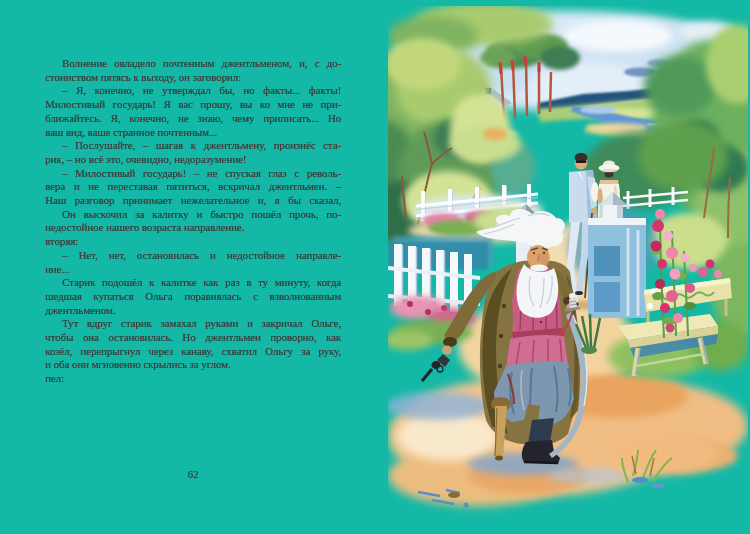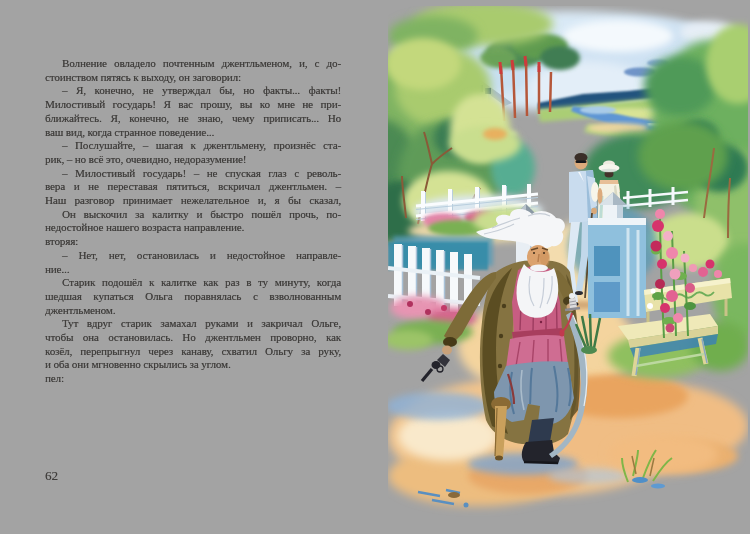--- a/index.html
+++ b/index.html
@@ -1,50 +1,50 @@
 <!DOCTYPE html>
 <html><head>
 <meta charset="utf-8">
 <style>
   html,body{margin:0;padding:0}
   body{width:750px;height:534px;background:#ffffff;position:relative;overflow:hidden;
        font-family:"Liberation Serif","DejaVu Serif",serif;}
-  .spread{position:absolute;inset:0;background:#a3a3a3;}
+  .spread{position:absolute;inset:0;background:#14b8a6;}
   .text-col{position:absolute;left:45px;top:57px;width:296px;}
   .text-line{font-size:11px;line-height:13.7px;color:#3e3c3a;
              text-align:justify;text-align-last:justify;
              text-shadow:0.3px 0 0.2px rgba(62,60,58,.65);
              letter-spacing:-0.1px;white-space:normal;}
   .text-line.end{text-align-last:left;}
   .text-line.indent{text-indent:17px;}
   .verse{position:absolute;left:45px;top:409px;width:296px;padding-left:62px;box-sizing:border-box;}
   .verse-line{font-size:11px;line-height:13.6px;color:#3e3c3a;text-align:left;
               text-shadow:0.3px 0 0.2px rgba(62,60,58,.65);}
-  .page-number{position:absolute;left:45px;top:468px;width:296px;text-align:left;
-               font-size:13px;color:#3e3c3a;text-shadow:0.3px 0 0.2px rgba(62,60,58,.6);}
+  .page-number{position:absolute;left:45px;top:468px;width:296px;text-align:center;
+               font-size:11px;color:#3e3c3a;text-shadow:0.3px 0 0.2px rgba(62,60,58,.6);}
   .illo{position:absolute;left:388px;top:6px;width:360px;height:520px;}
 </style>
 </head>
 <body>
 
 <div class="spread">
 
   <div class="text-col">
 
       <div class="text-line indent">Волнение овладело почтенным джентльменом, и, с до-</div>
 
       <div class="text-line end">стоинством пятясь к выходу, он заговорил:</div>
 
       <div class="text-line indent">– Я, конечно, не утверждал бы, но факты... факты!</div>
 
       <div class="text-line">Милостивый государь! Я вас прошу, вы ко мне не при-</div>
 
       <div class="text-line">ближайтесь. Я, конечно, не знаю, чему приписать... Но</div>
 
-      <div class="text-line end">ваш вид, когда странное поведение...</div>
+      <div class="text-line end">ваш вид, ваше странное почтенным...</div>
 
       <div class="text-line indent">– Послушайте, – шагая к джентльмену, произнёс ста-</div>
 
       <div class="text-line end">рик, – но всё это, очевидно, недоразумение!</div>
 
       <div class="text-line indent">– Милостивый государь! – не спуская глаз с револь-</div>
 
       <div class="text-line">вера и не переставая пятиться, вскричал джентльмен. –</div>
 
       <div class="text-line">Наш разговор принимает нежелательное и, я бы сказал,</div>

